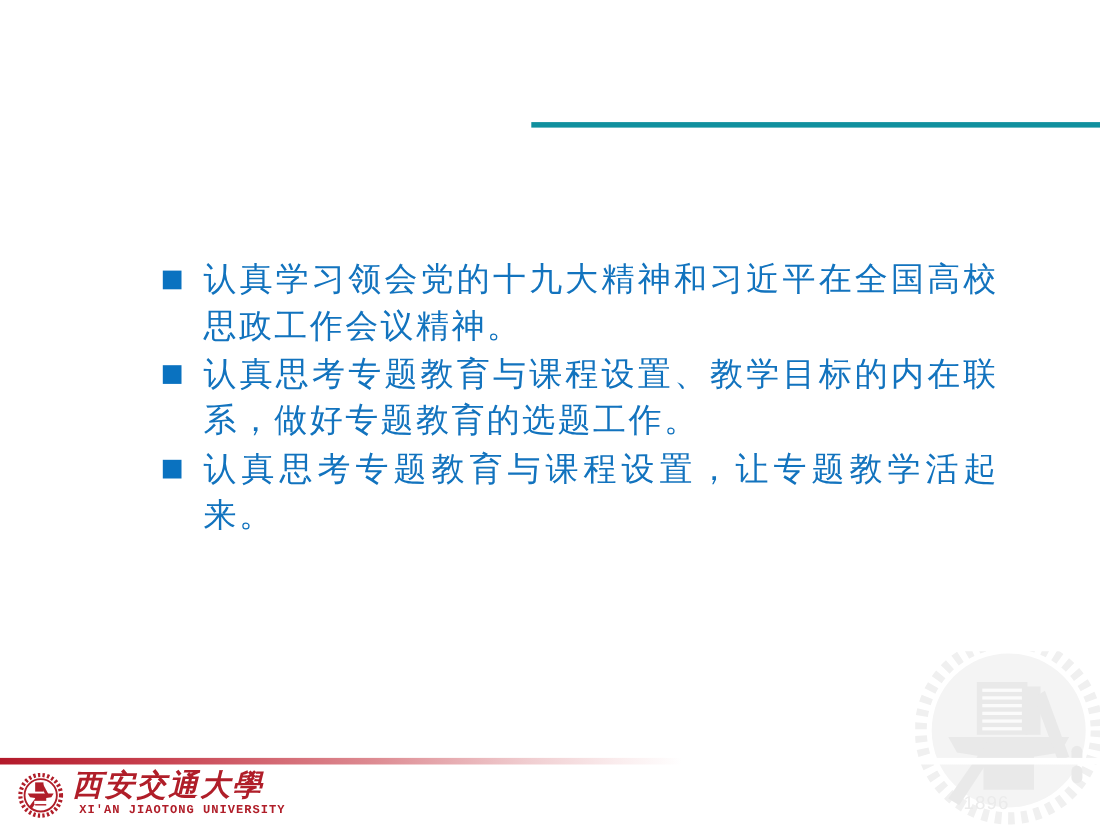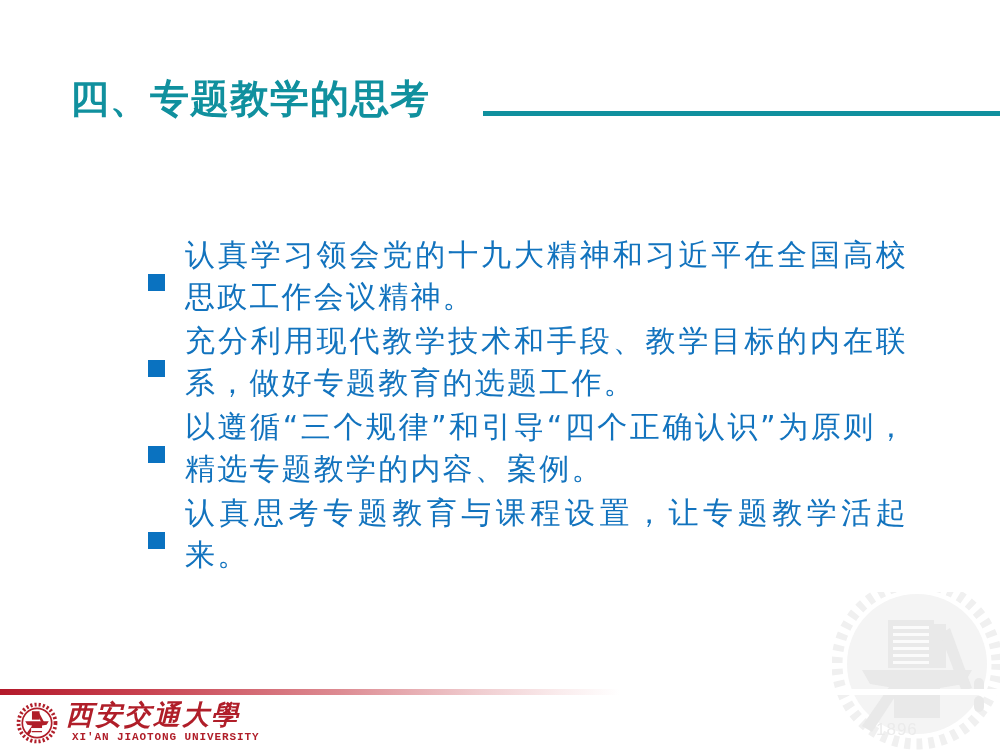--- a/index.html
+++ b/index.html
@@ -50,21 +50,21 @@
 
   
   #bullet-list {
     position: absolute;
     left: 148px;
     top: 234px;
     width: 760px;
   }
   .bullet-row {
     display: flex;
-    align-items: center;
+    align-items: flex-start;
     margin-bottom: 2px;
   }
   .bullet-marker {
     flex: 0 0 auto;
     width: 17px;
     height: 17px;
     background: #0a72c0;
     margin-top: 12px;
     margin-right: 20px;
   }
@@ -156,41 +156,36 @@
     color: #ebebeb;
     letter-spacing: 1px;
   }
 </style>
 </head>
 <body>
 
 <div id="slide">
 
   <div id="title-row">
-    <div id="slide-title">四、专题教学的思考</div>
     <div id="title-rule"></div>
   </div>
 
   <div id="bullet-list">
 
     <div class="bullet-row">
       <span class="bullet-marker"></span>
       <span class="bullet-text">认真学习领会党的十九大精神和习近平在全国高校思政工作会议精神。</span>
     </div>
 
 
     <div class="bullet-row">
       <span class="bullet-marker"></span>
-      <span class="bullet-text">充分利用现代教学技术和手段、教学目标的内在联系，做好专题教育的选题工作。</span>
+      <span class="bullet-text">认真思考专题教育与课程设置、教学目标的内在联系，做好专题教育的选题工作。</span>
     </div>
 
-    <div class="bullet-row">
-      <span class="bullet-marker"></span>
-      <span class="bullet-text">以遵循“三个规律”和引导“四个正确认识”为原则，精选专题教学的内容、案例。</span>
-    </div>
 
     <div class="bullet-row">
       <span class="bullet-marker"></span>
       <span class="bullet-text">认真思考专题教育与课程设置，让专题教学活起来。</span>
     </div>
 
   </div>
 
   <div id="watermark">
     <svg width="170" height="160" viewBox="0 0 170 160">

